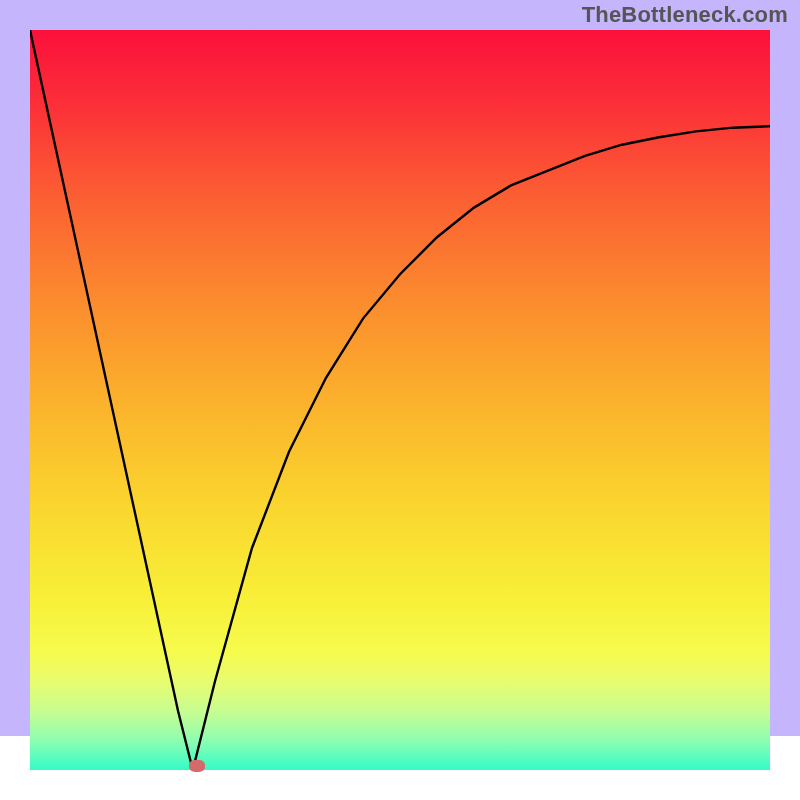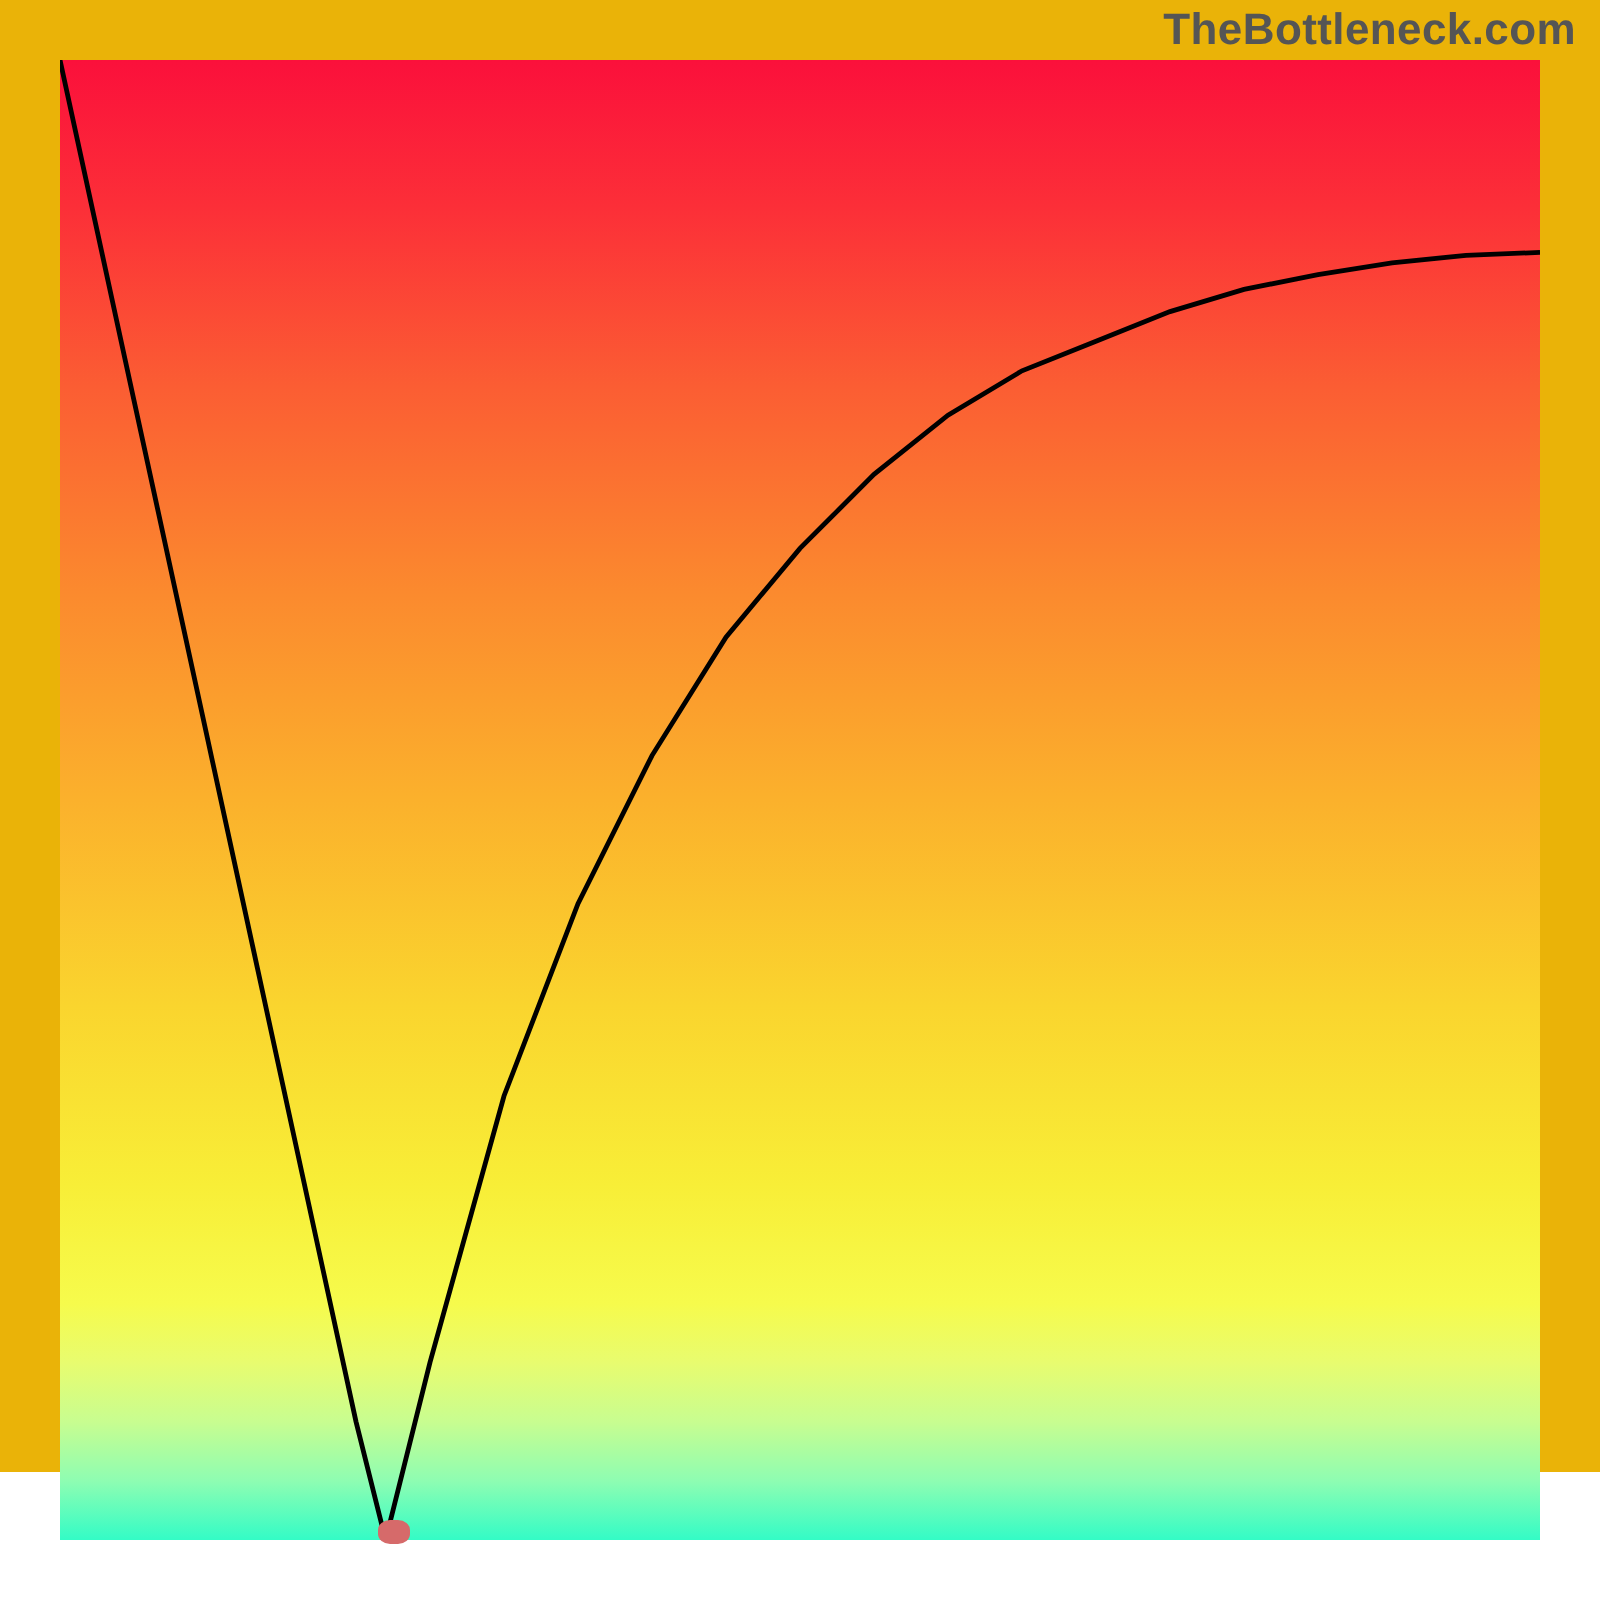--- a/index.html
+++ b/index.html
@@ -8,21 +8,21 @@
     width: 800px;
     height: 800px;
     overflow: hidden;
     background: #fff;
     font-family: Arial, Helvetica, sans-serif;
   }
   .frame {
     position: relative;
     width: 800px;
     height: 736px;
-    background: #eab308;
+    background: #c4b5fd;
   }
   .watermark {
     position: absolute;
     top: 2px;
     right: 12px;
     font-size: 22px;
     font-weight: 600;
     color: #555;
     letter-spacing: 0.2px;
     z-index: 10;

